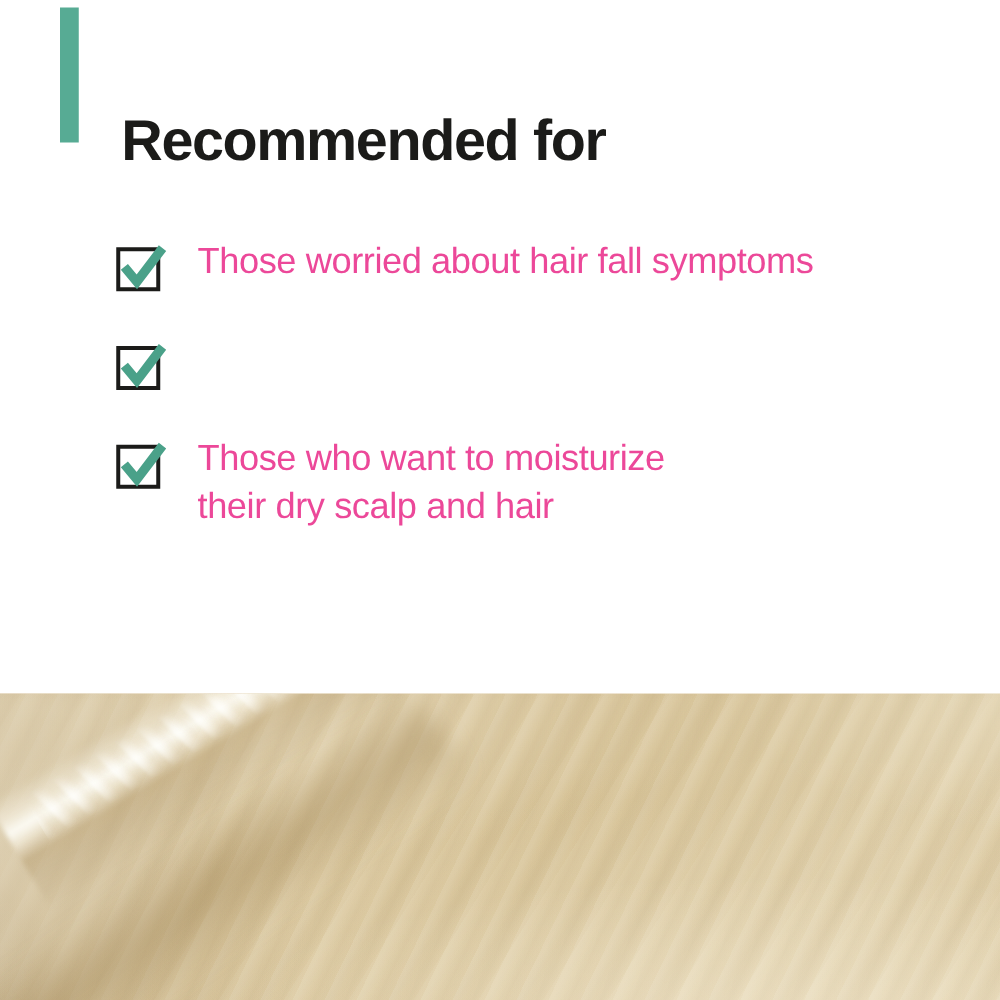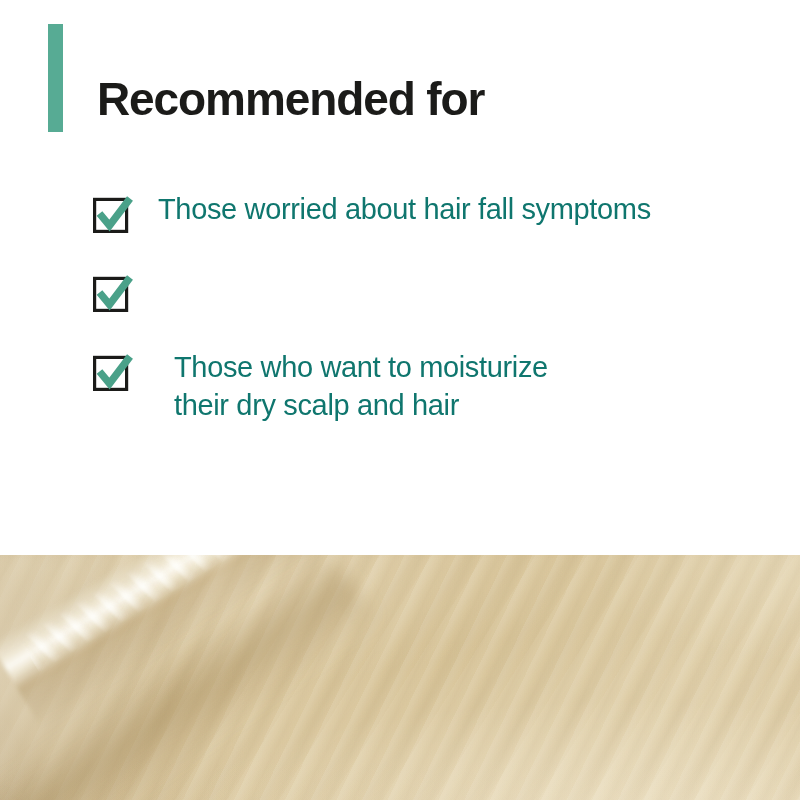--- a/index.html
+++ b/index.html
@@ -19,23 +19,23 @@
   .panel {
     position: absolute;
     inset: 0;
     background: #ffffff;
   }
 
   
   .heading-row {
     position: absolute;
     left: 48px;
-    top: 24px;
+    top: 6px;
     display: flex;
-    align-items: flex-start;
+    align-items: center;
   }
   .accent-bar {
     width: 15px;
     height: 108px;
     background: #57ab94;
     flex: 0 0 auto;
   }
   .page-title {
     margin: 0;
     padding-left: 34px;
@@ -58,21 +58,21 @@
     width: 680px;
     list-style: none;
     margin: 0;
     padding: 0;
   }
   .check-item {
     display: flex;
     align-items: flex-start;
     margin-bottom: 36px;
   }
-  .check-item:last-child { margin-bottom: 0; gap: 16px; }
+  .check-item:last-child { margin-bottom: 0; }
 
   .check-icon {
     position: relative;
     width: 38px;
     height: 38px;
     flex: 0 0 auto;
     margin-top: 5px;
   }
   .check-icon svg {
     position: absolute;
@@ -81,21 +81,21 @@
     overflow: visible;
     display: block;
   }
 
   .item-text {
     padding-left: 27px;
     font-size: 29px;
     line-height: 38px;
     font-weight: 500;
     letter-spacing: -0.35px;
-    color: #0f766e;
+    color: #ec4899;
     white-space: pre-line;
     font-family: "Liberation Sans", sans-serif;
   }
 
   
   .product-photo {
     position: absolute;
     left: 0;
     top: 555px;
     width: 800px;

